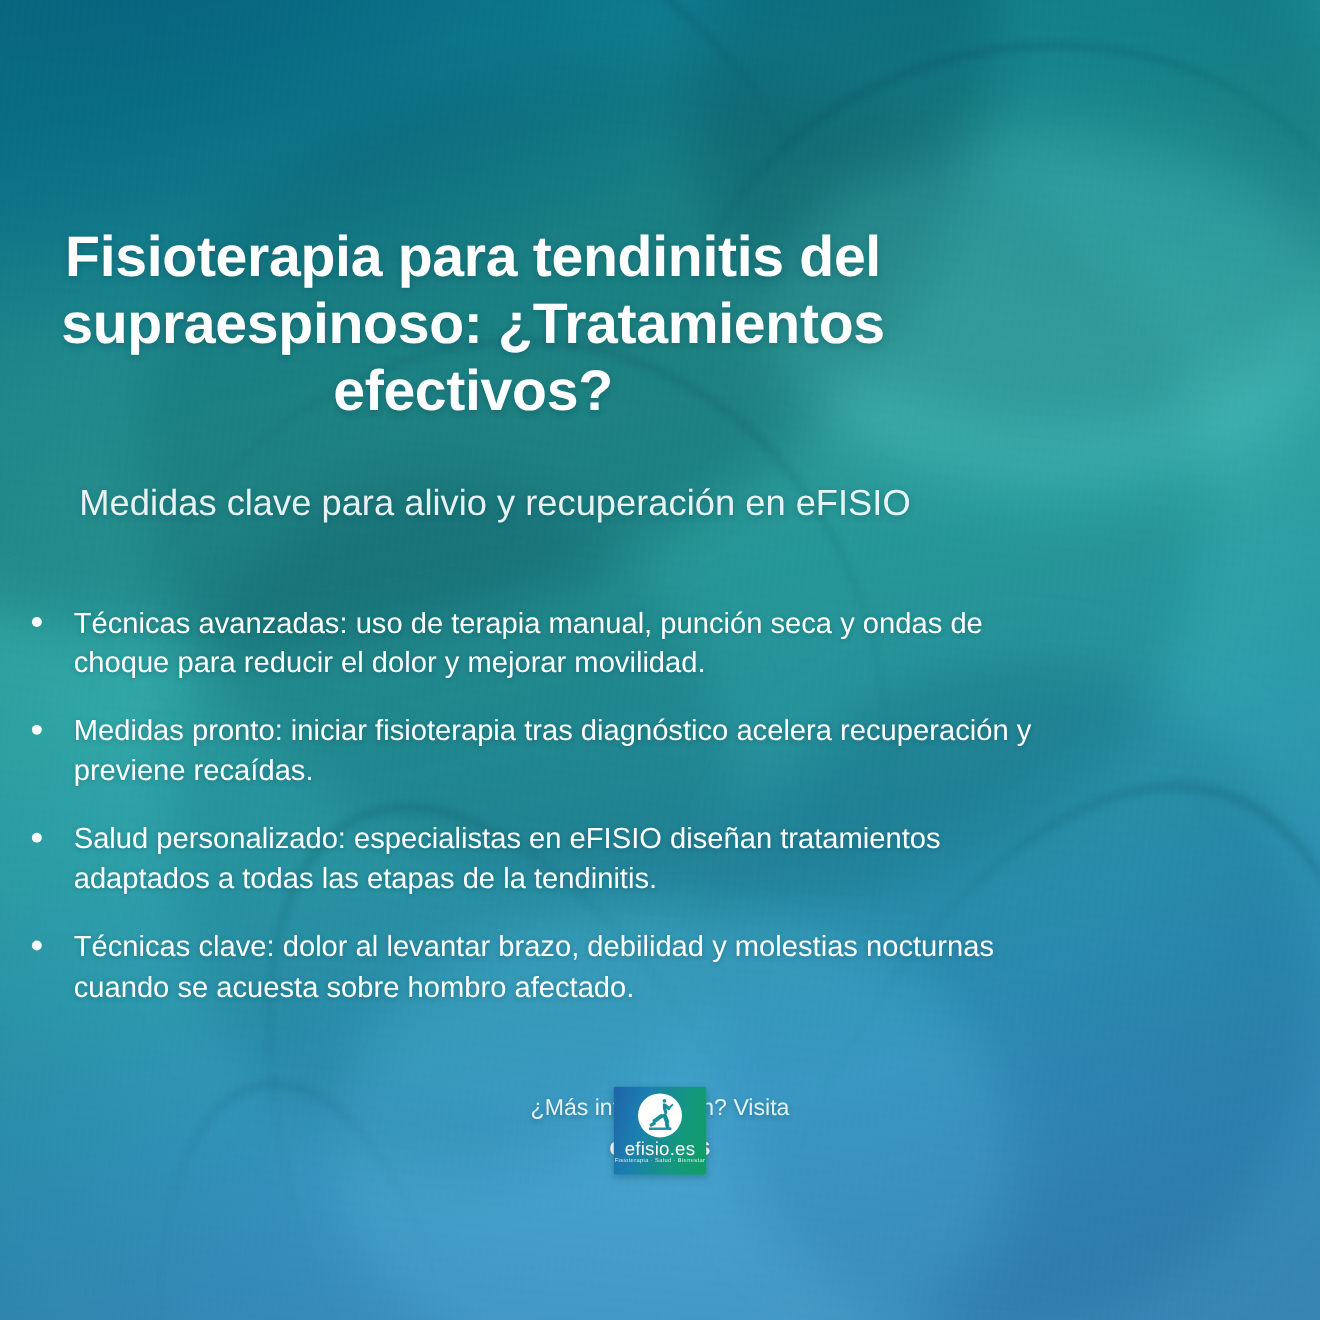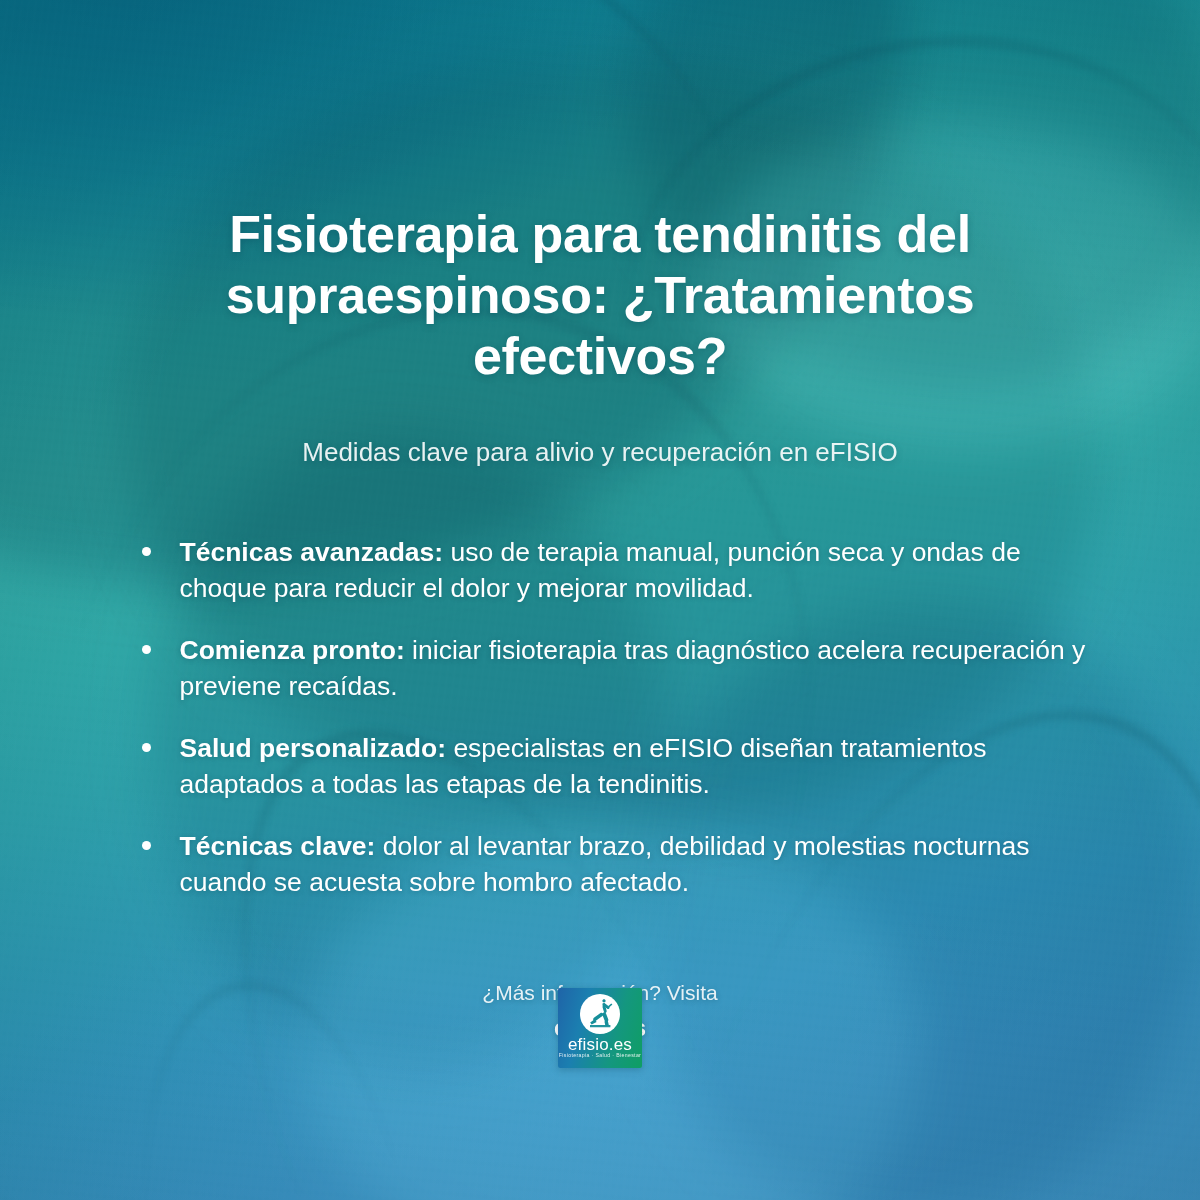--- a/index.html
+++ b/index.html
@@ -91,42 +91,41 @@
     inset: 0;
     background: radial-gradient(ellipse 78% 70% at 50% 48%, rgba(0,0,0,0) 52%, rgba(3,58,76,0.20) 100%);
   }
 
   
   .content {
     position: absolute;
     inset: 0;
     display: flex;
     flex-direction: column;
-    align-items: center;
     border-radius: 14px;
   }
 
   .headline {
     width: 860px;
     margin-top: 204px;
     text-align: center;
     color: #ffffff;
     font-size: 52px;
     font-weight: bold;
     line-height: 1.17;
     letter-spacing: -0.3px;
     text-shadow: 0 2px 7px rgba(4,60,76,0.30);
   }
 
   .subhead {
     width: 900px;
     margin-top: 16px;
     text-align: center;
     color: rgba(255,255,255,0.90);
-    font-size: 26px;
+    font-size: 33px;
     font-weight: normal;
     line-height: 1.2;
     text-shadow: 0 2px 6px rgba(4,60,76,0.28);
   }
 
   .bullets {
     width: 965px;
     margin-top: 44px;
     margin-left: 10px;
     list-style: none;
@@ -145,21 +144,21 @@
   .bullet .dot {
     position: absolute;
     left: 19px;
     top: 13px;
     width: 9px;
     height: 9px;
     border-radius: 50%;
     background: #ffffff;
   }
   .bullet .lead {
-    font-weight: bold;
+    font-weight: normal;
   }
 
   .cta {
     margin-top: 62px;
     text-align: center;
     color: rgba(255,255,255,0.88);
     font-size: 21px;
     line-height: 1.4;
     text-shadow: 0 1px 5px rgba(4,60,76,0.30);
   }
@@ -253,21 +252,21 @@
 
     <h2 class="subhead">Medidas clave para alivio y recuperación en eFISIO</h2>
 
     <ul class="bullets">
       <li class="bullet">
         <span class="dot"></span>
         <span class="lead">Técnicas avanzadas:</span><span class="rest"> uso de terapia manual, punción seca y ondas de choque para reducir el dolor y mejorar movilidad.</span>
       </li>
       <li class="bullet">
         <span class="dot"></span>
-        <span class="lead">Comienza pronto:</span><span class="rest"> iniciar fisioterapia tras diagnóstico acelera recuperación y previene recaídas.</span>
+        <span class="lead">Medidas pronto:</span><span class="rest"> iniciar fisioterapia tras diagnóstico acelera recuperación y previene recaídas.</span>
       </li>
       <li class="bullet">
         <span class="dot"></span>
         <span class="lead">Salud personalizado:</span><span class="rest"> especialistas en eFISIO diseñan tratamientos adaptados a todas las etapas de la tendinitis.</span>
       </li>
       <li class="bullet">
         <span class="dot"></span>
         <span class="lead">Técnicas clave:</span><span class="rest"> dolor al levantar brazo, debilidad y molestias nocturnas cuando se acuesta sobre hombro afectado.</span>
       </li>
     </ul>

